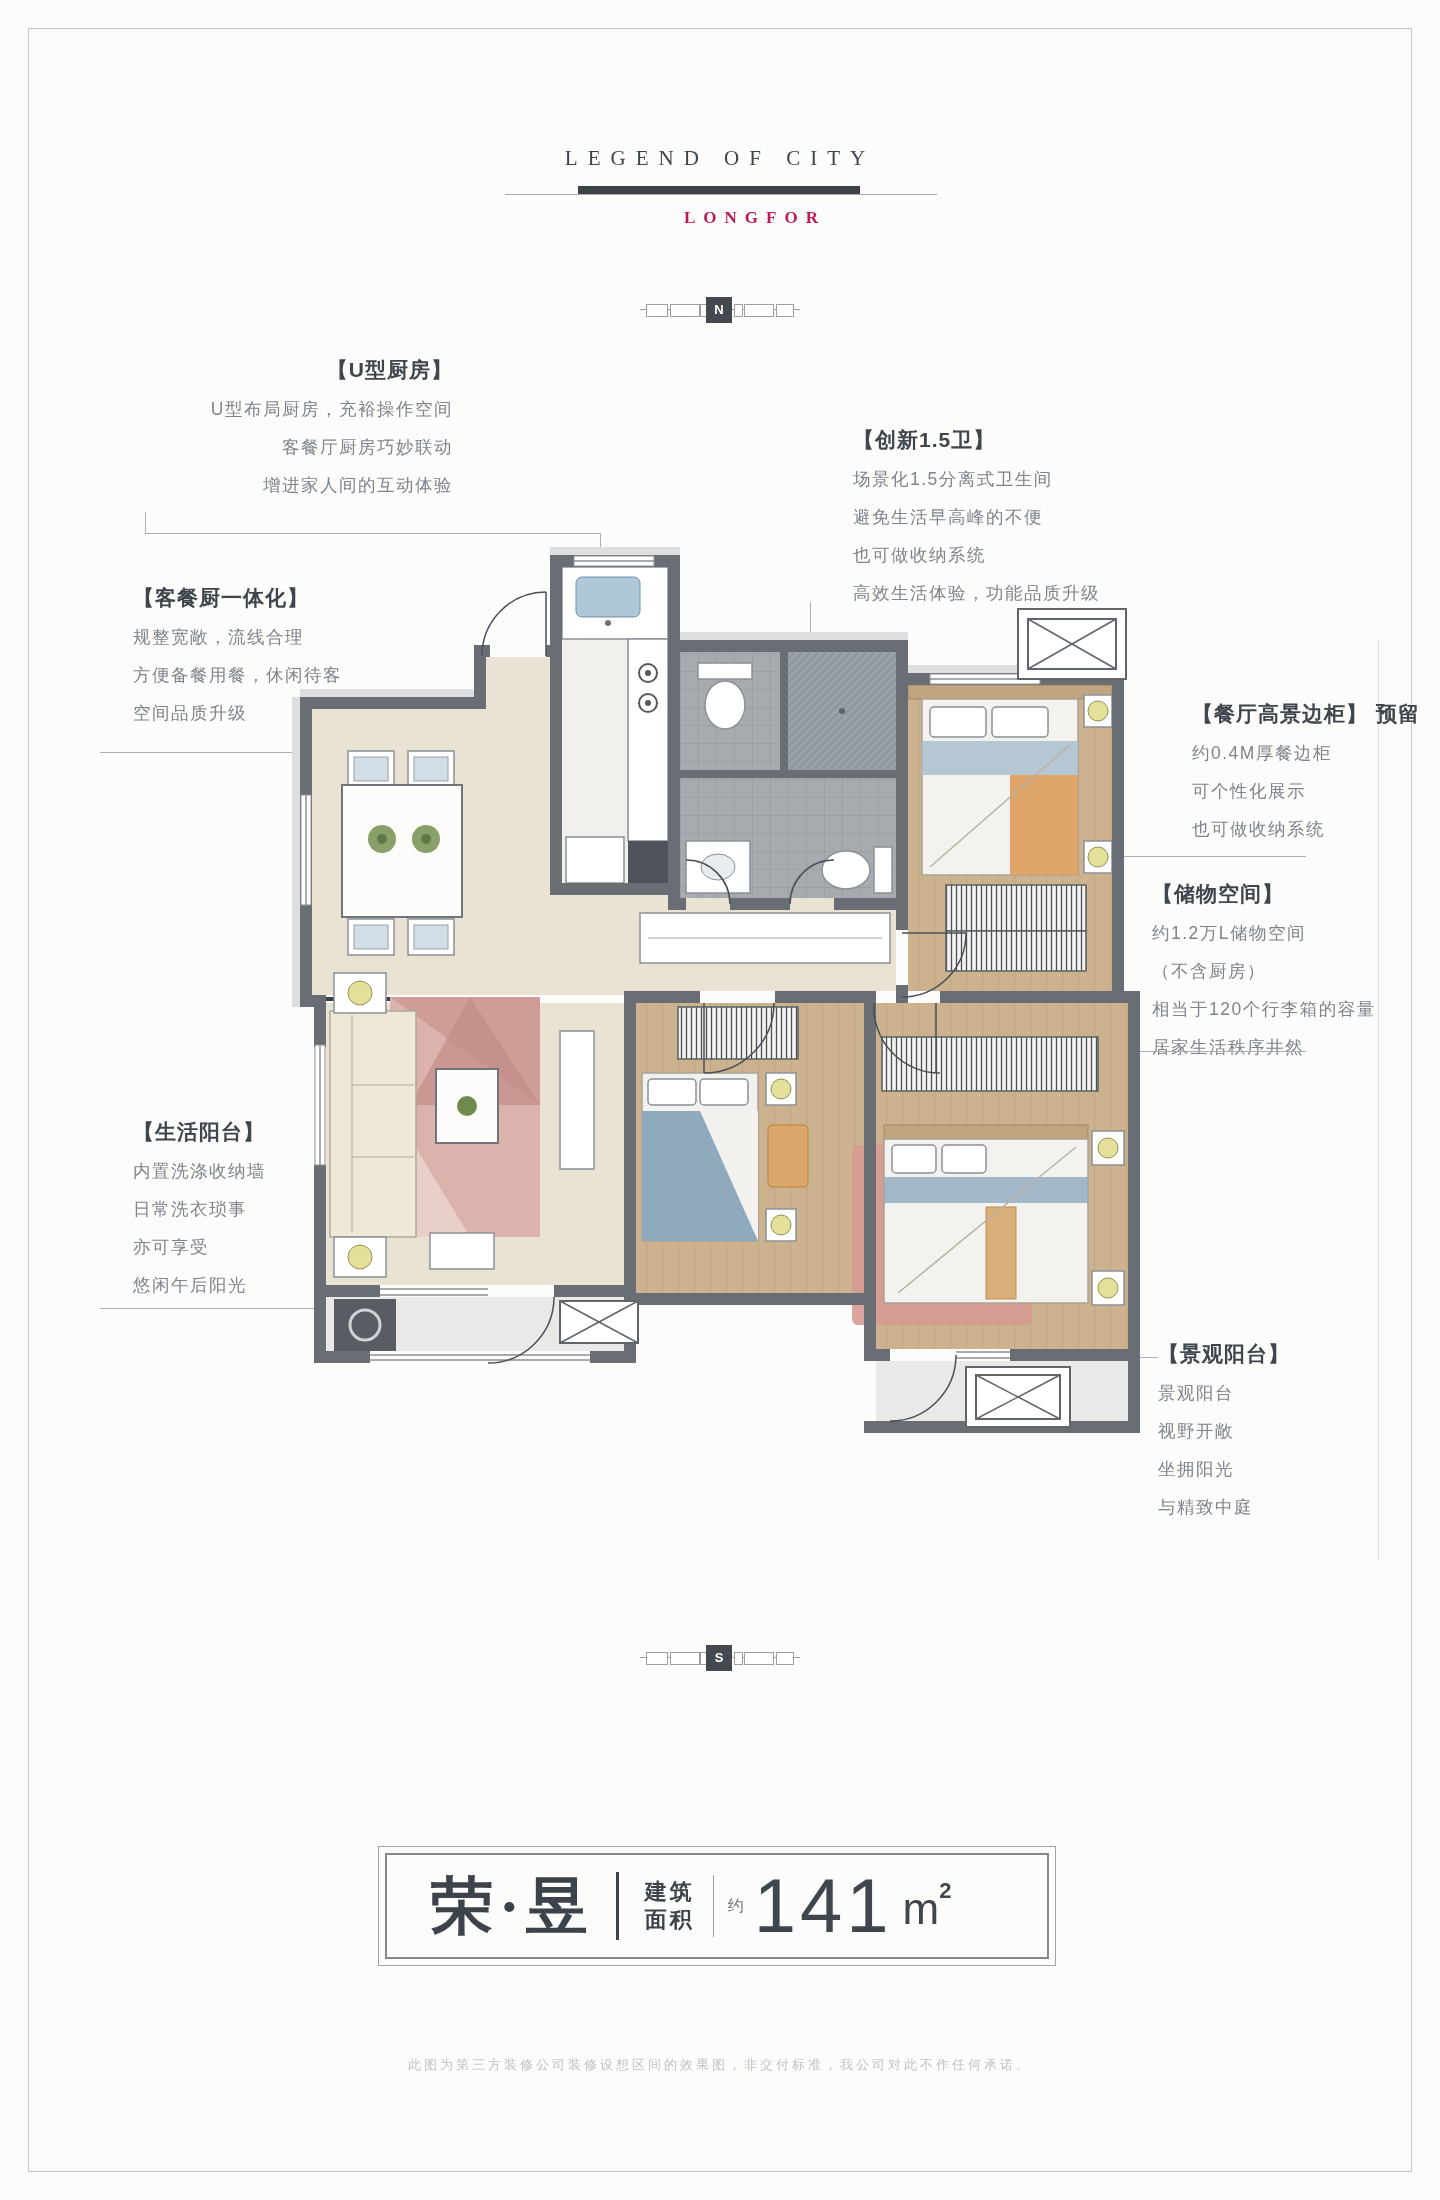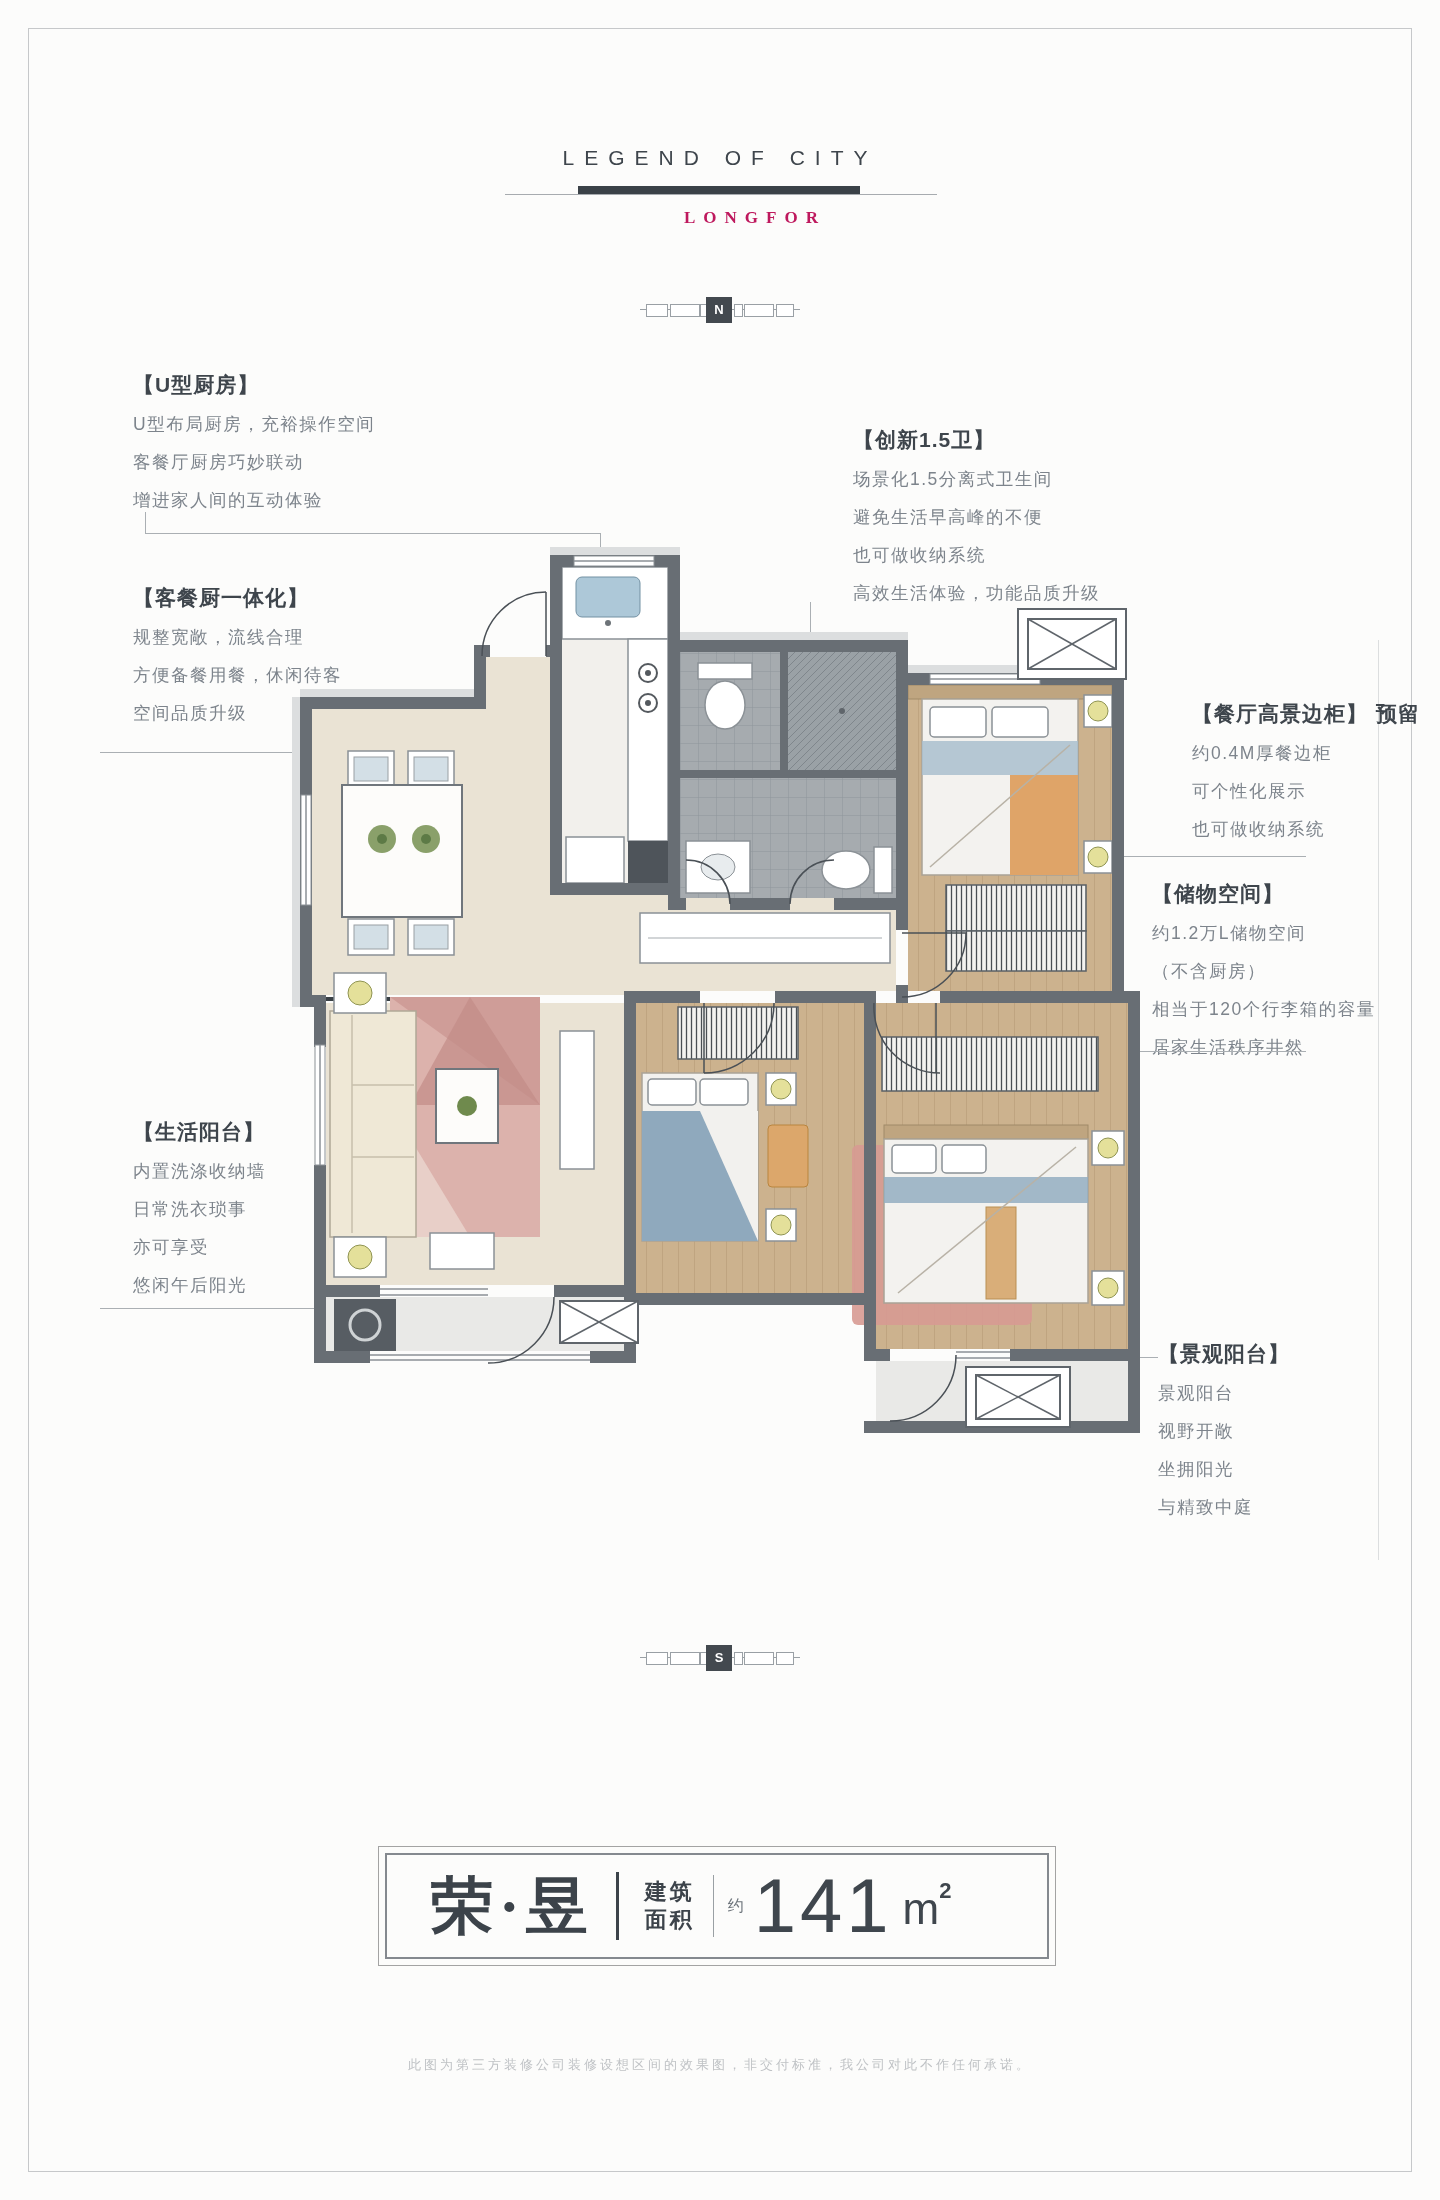--- a/index.html
+++ b/index.html
@@ -2,21 +2,21 @@
 <html style="--page_bg: #fcfcfb; --frame: #c6c8ca; --heading: #3e454c; --body_text: #7d848c; --brand_bar: #3a4147; --wall: #686e74; --floor_beige: #eae3d4; --floor_wood: #ccb28e; --floor_tile: #a6abaf; --floor_balcony: #e9e9e7; --rug_pink: #d9aca7; --bed_blue: #8fa9bd; --blanket_orange: #dfa468; --accent_yellow: #e4e09a; --plant_green: #6f8a4d;"><head>
 <meta charset="utf-8">
 <style>
   html,body{margin:0;padding:0;background:#e8e8e8;}
   .page{position:relative;width:1440px;height:2200px;background:var(--page_bg,#fcfcfb);
         font-family:"Liberation Sans","DejaVu Sans",sans-serif;overflow:hidden;margin:0 auto;}
   .frame{position:absolute;left:28px;top:28px;right:28px;bottom:28px;border:1px solid var(--frame,#c6c8ca);}
   .inner-rule{position:absolute;width:1px;background:#dcdedf;}
   
   .brand-top{position:absolute;left:0;top:146px;width:100%;text-align:center;
-     font-family:Liberation Sans, sans-serif;font-size:21px;letter-spacing:10px;
+     font-family:Liberation Serif, serif;font-size:21px;letter-spacing:10px;
      color:var(--heading,#3d444b);}
   .brand-bar{position:absolute;left:578px;top:186px;width:282px;height:9px;background:var(--brand_bar,#3a4147);}
   .brand-line{position:absolute;left:505px;top:194px;width:432px;height:1px;background:#a7abaf;}
   .brand-bottom{position:absolute;left:0;top:208px;width:100%;text-align:center;
      font-family:"Liberation Serif","DejaVu Serif",serif;font-size:17px;font-weight:bold;
      letter-spacing:8px;color:#be185d;padding-left:35px;}
   
   .scalebar{position:absolute;width:160px;height:30px;}
   .scalebar .rail{position:absolute;left:0;top:13px;width:160px;height:1px;background:#9aa0a5;}
   .scalebar .seg{position:absolute;top:8px;height:11px;border:1px solid #9aa0a5;background:#fff;}
@@ -87,21 +87,21 @@
     <div class="rail"></div>
     <div class="seg" style="left:6px;width:20px;"></div>
     <div class="seg" style="left:30px;width:28px;"></div>
     <div class="seg" style="left:60px;width:7px;"></div>
     <div class="nbox">S</div>
     <div class="seg" style="left:94px;width:7px;"></div>
     <div class="seg" style="left:104px;width:28px;"></div>
     <div class="seg" style="left:136px;width:16px;"></div>
   </div>
 
-  <div class="callout" style="left:133px;top:371px;width:320px;">
+  <div class="callout" style="left:133px;top:356px;width:320px;text-align:right;">
     <h3>【U型厨房】</h3>
     <p>U型布局厨房，充裕操作空间</p>
     <p>客餐厅厨房巧妙联动</p>
     <p>增进家人间的互动体验</p>
   </div>
 
   <div class="callout" style="left:133px;top:1118px;width:300px;">
     <h3>【生活阳台】</h3>
     <p>内置洗涤收纳墙</p>
     <p>日常洗衣琐事</p>

